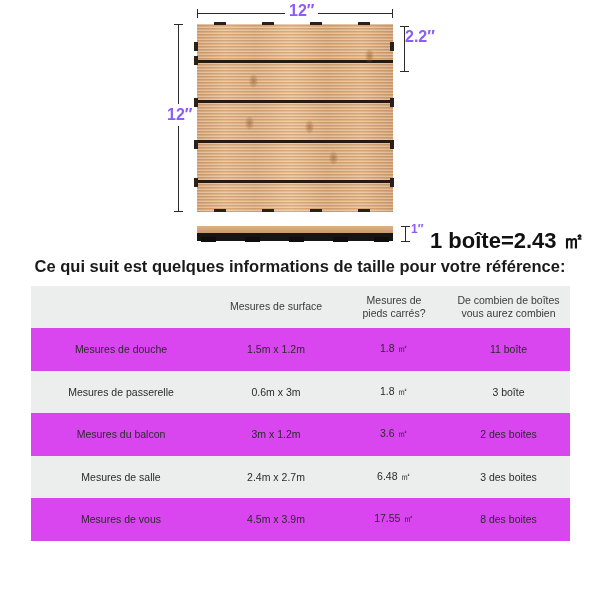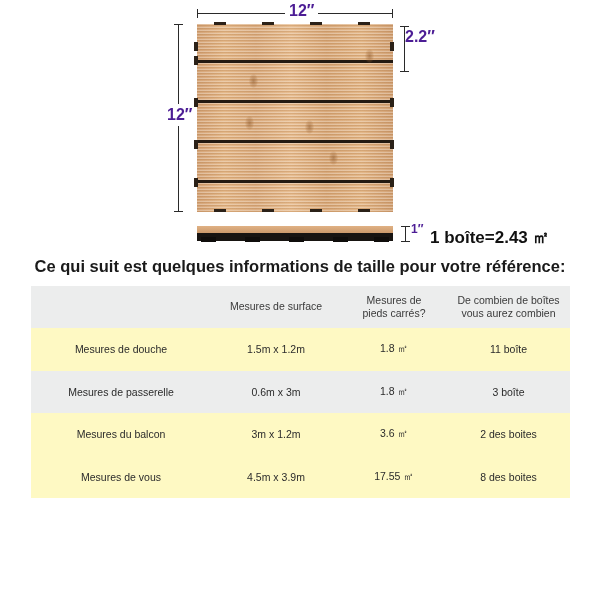--- a/index.html
+++ b/index.html
@@ -112,33 +112,33 @@
     background: #2a2a2a;
   }
   .dim-h { height: 1px; }
   .dim-v { width: 1px; }
   .tick-v { position: absolute; width: 1px; height: 9px; background: #2a2a2a; }
   .tick-h { position: absolute; height: 1px; width: 9px; background: #2a2a2a; }
 
   .dim-label {
     position: absolute;
     font-weight: bold;
-    color: #4c1d95;
+    color: #8b5cf6;
     white-space: nowrap;
   }
   #label-top    { left: 285px; top: 2px;   font-size: 16px; background: #fff; padding: 0 4px; }
   #label-left   { left: 167px; top: 104px; font-size: 16px; background: #fff; padding: 2px 0; }
   #label-right  { left: 405px; top: 28px;  font-size: 16px; background: #fff; }
   #label-thick  { left: 411px; top: 222px; font-size: 12px; background: #fff; }
 
   #box-coverage {
     position: absolute;
     left: 430px;
     top: 226px;
-    font-size: 17px;
+    font-size: 22px;
     font-weight: bold;
     color: #111111;
     white-space: nowrap;
   }
 
   
   #heading {
     position: absolute;
     left: 0;
     top: 257px;
@@ -168,21 +168,21 @@
     color: #2b2b2b;
   }
   #spec-table thead tr { background: #eceded; }
   #spec-table thead th {
     height: 42px;
     font-size: 10.5px;
     line-height: 1.25;
     color: #3a3a3a;
   }
   #spec-table tbody tr { height: 42.5px; }
-  #spec-table tbody tr.odd  { background: #fef9c3; }
+  #spec-table tbody tr.odd  { background: #d946ef; }
   #spec-table tbody tr.even { background: #eceded; }
   #spec-table tbody td { font-size: 10.5px; }
   .col-name { width: 180px; }
   .col-area { width: 130px; }
   .col-sqft { width: 106px; }
   .col-box  { width: 123px; }
 </style>
 </head>
 <body>
 
@@ -286,20 +286,26 @@
       <td>0.6m x 3m</td>
       <td>1.8 ㎡</td>
       <td>3 boîte</td>
     </tr>
     <tr class="odd">
       <td>Mesures du balcon</td>
       <td>3m x 1.2m</td>
       <td>3.6 ㎡</td>
       <td>2 des boites</td>
     </tr>
+    <tr class="even">
+      <td>Mesures de salle</td>
+      <td>2.4m x 2.7m</td>
+      <td>6.48 ㎡</td>
+      <td>3 des boites</td>
+    </tr>
     <tr class="odd">
       <td>Mesures de vous</td>
       <td>4.5m x 3.9m</td>
       <td>17.55 ㎡</td>
       <td>8 des boites</td>
     </tr>
   </tbody>
 </table>
 
 </body></html>

